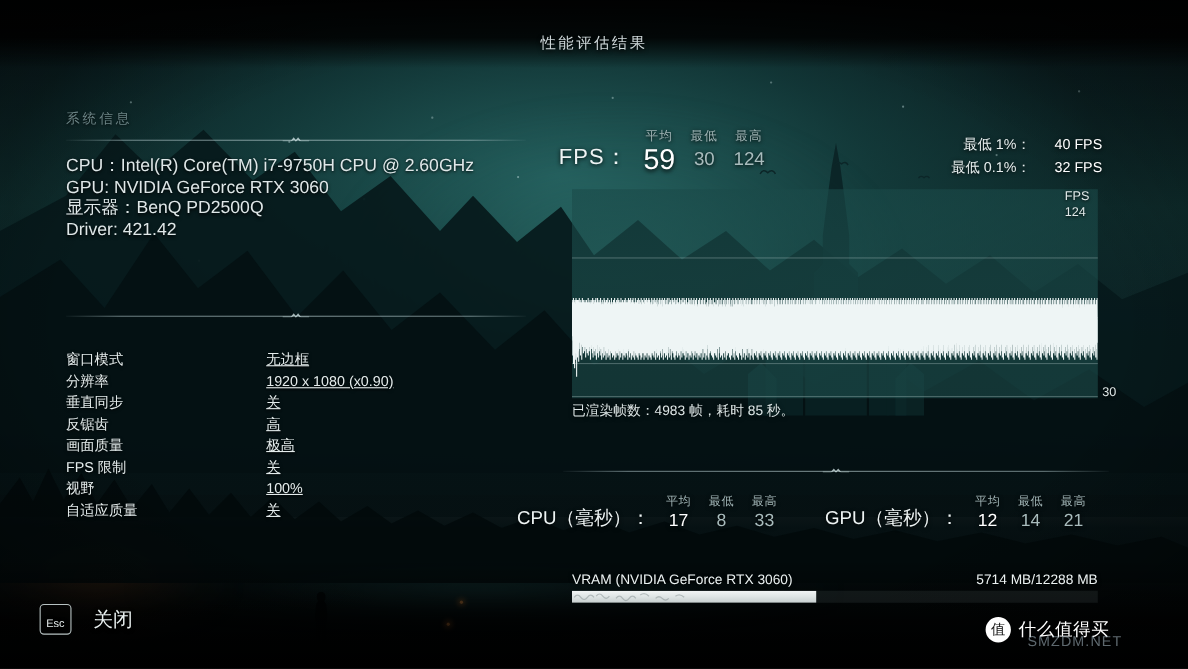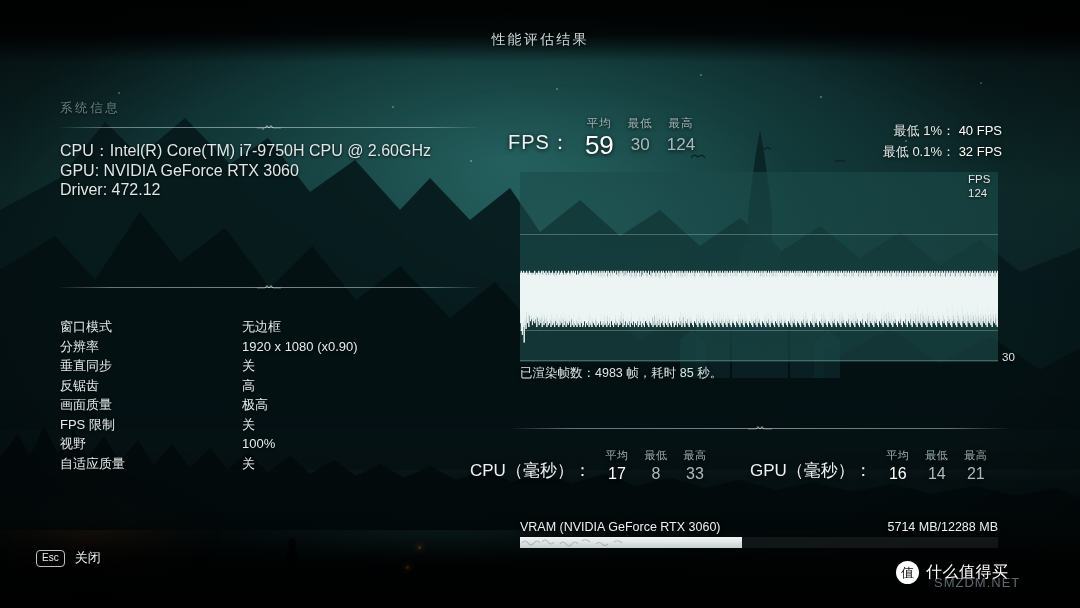--- a/index.html
+++ b/index.html
@@ -134,21 +134,21 @@
 
   .settings-list {
     margin-top: 25px;
     font-size: 13px;
     line-height: 19.5px;
     color: #e4ecec;
     text-shadow: 0 1px 3px rgba(0,0,0,0.95);
   }
   .settings-row { display: flex; }
   .settings-row .k { width: 182px; }
-  .settings-row .v { flex: 1; }
+  .settings-row .v { flex: 1; text-decoration: underline; }
 
   
   .fps-block {
     position: absolute;
     left: 508px; top: 116px;
     text-shadow: 0 1px 4px rgba(0,0,0,0.95);
   }
   .fps-head-row {
     display: flex; align-items: flex-end;
   }
@@ -184,21 +184,21 @@
   .pct-block {
     position: absolute;
     right: 78px; top: 120px;
     font-size: 13px;
     line-height: 21px;
     text-align: right;
     color: #eaf1f1;
     text-shadow: 0 1px 4px rgba(0,0,0,0.95);
   }
   .pct-row .lbl { color: #e7eeee; }
-  .pct-row .num { color: #ffffff; }
+  .pct-row .num { color: #ffffff; margin-left: 18px; }
 
   
   .graph-wrap {
     position: absolute;
     left: 520px; top: 172px;
     width: 478px; height: 190px;
   }
   .graph-bg {
     position: absolute; inset: 0;
     background: linear-gradient(180deg, rgba(26,74,73,0.60) 0%, rgba(30,82,80,0.58) 45%, rgba(34,88,86,0.50) 100%);
@@ -295,26 +295,26 @@
     position: absolute;
     left: 36px; top: 549px;
     display: flex; align-items: center;
     text-shadow: 0 1px 4px rgba(0,0,0,0.95);
   }
   .esc-key {
     border: 1px solid rgba(215,228,228,0.85);
     border-radius: 4px;
     font-size: 10px;
     color: #e6eded;
-    padding: 1px 5px 2px;
+    padding: 12px 5px 2px;
     line-height: 12px;
   }
   .esc-text {
-    margin-left: 10px;
-    font-size: 13px;
+    margin-left: 20px;
+    font-size: 18px;
     color: #eaf1f1;
   }
 
   
   .watermark {
     position: absolute;
     left: 896px; top: 561px;
     display: flex; align-items: center;
   }
   .wm-logo {
@@ -433,21 +433,22 @@
     <div class="divider">
       <div class="line"></div>
       <svg class="orn" viewBox="0 0 26 9">
         <path d="M1,5 L9,5 M17,5 L25,5" stroke="rgba(200,220,222,0.5)" stroke-width="0.8" fill="none"></path>
         <path d="M9,5 L11,2.6 L13,5 L15,2.6 L17,5" stroke="rgba(214,232,234,0.75)" stroke-width="1" fill="none"></path>
       </svg>
     </div>
     <div class="info-list">
       <div class="row">CPU：Intel(R) Core(TM) i7-9750H CPU @ 2.60GHz</div>
       <div class="row">GPU: NVIDIA GeForce RTX 3060</div>
-      <div class="row">Driver: 472.12</div>
+      <div class="row">显示器：BenQ PD2500Q</div>
+      <div class="row">Driver: 421.42</div>
     </div>
   </div>
 
   <div class="section" style="left:60px;top:283px;width:418px;">
     <div class="divider">
       <div class="line"></div>
       <svg class="orn" viewBox="0 0 26 9">
         <path d="M1,5 L9,5 M17,5 L25,5" stroke="rgba(200,220,222,0.5)" stroke-width="0.8" fill="none"></path>
         <path d="M9,5 L11,2.6 L13,5 L15,2.6 L17,5" stroke="rgba(214,232,234,0.75)" stroke-width="1" fill="none"></path>
       </svg>
@@ -560,21 +561,21 @@
     <div class="ms-col">
       <div class="cap">最高</div>
       <div class="v2">33</div>
     </div>
   </div>
 
   <div class="ms-block gpu">
     <div class="ms-label">GPU（毫秒）：</div>
     <div class="ms-col">
       <div class="cap">平均</div>
-      <div class="v1">16</div>
+      <div class="v1">12</div>
     </div>
     <div class="ms-col">
       <div class="cap">最低</div>
       <div class="v2">14</div>
     </div>
     <div class="ms-col">
       <div class="cap">最高</div>
       <div class="v2">21</div>
     </div>
   </div>

